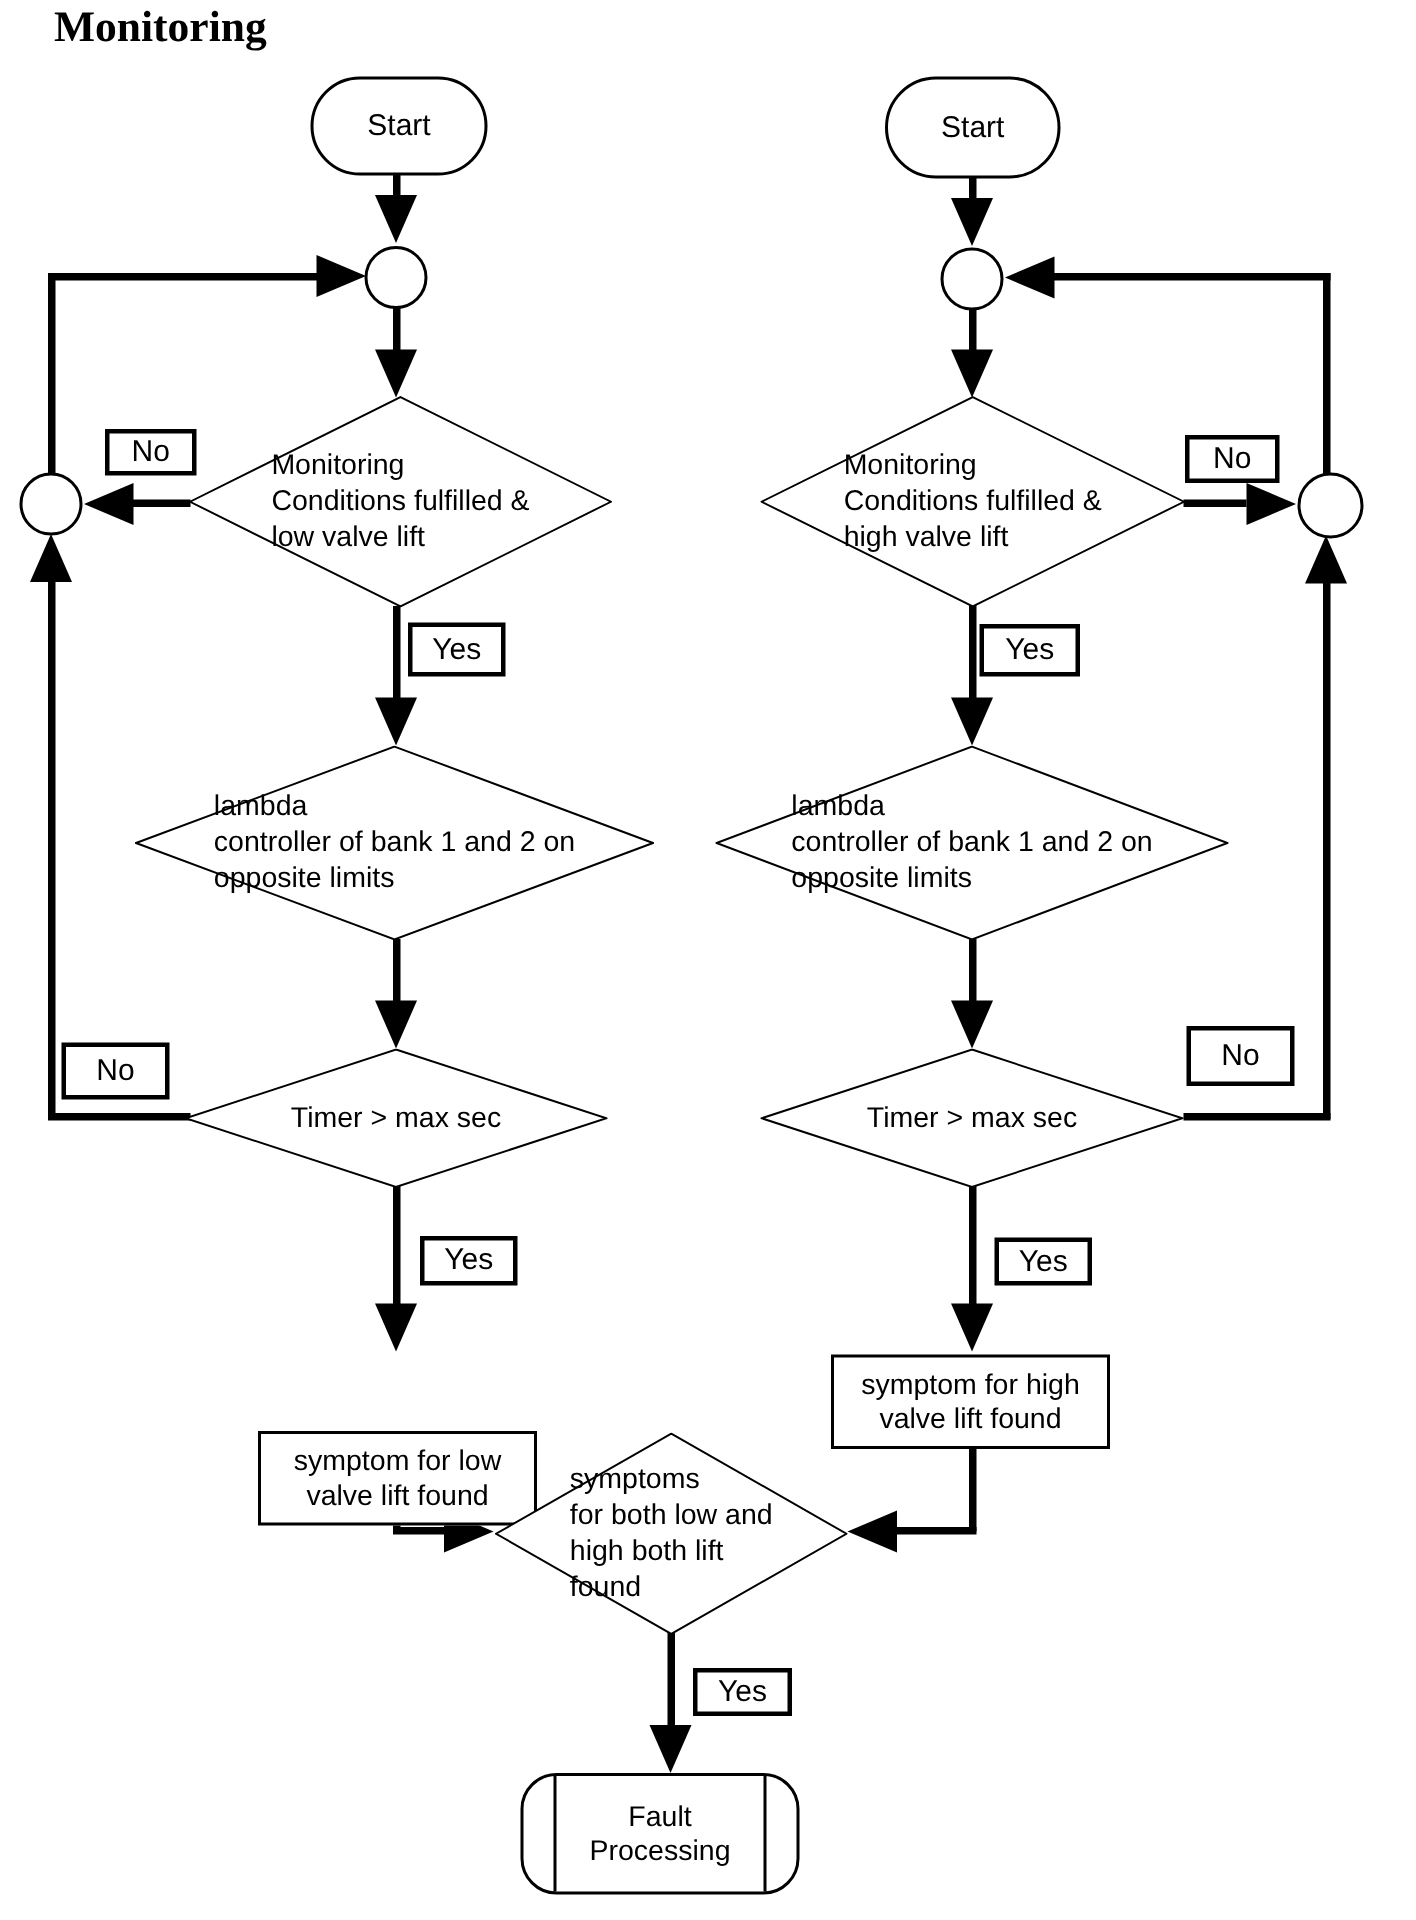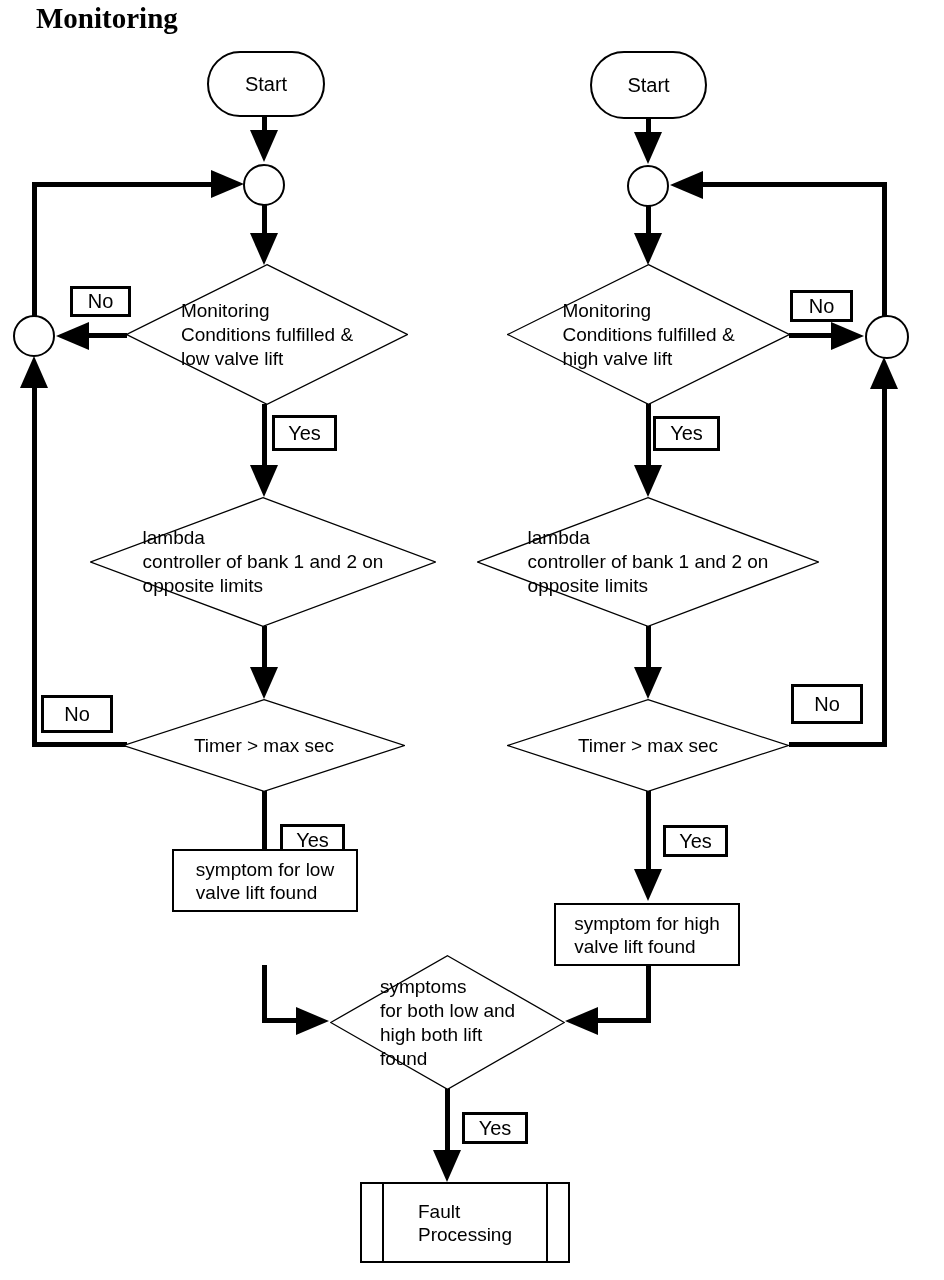--- a/index.html
+++ b/index.html
@@ -15,21 +15,21 @@
   .fl { position:absolute; background:#000; }
   
   .arr { position:absolute; width:0; height:0; }
   .arr.down  { border-left:14px solid transparent; border-right:14px solid transparent; border-top:32px solid #000; }
   .arr.up    { border-left:14px solid transparent; border-right:14px solid transparent; border-bottom:32px solid #000; }
   .arr.right { border-top:14px solid transparent; border-bottom:14px solid transparent; border-left:33px solid #000; }
   .arr.left  { border-top:14px solid transparent; border-bottom:14px solid transparent; border-right:33px solid #000; }
   
   .node {
     position:absolute; display:flex; align-items:center; justify-content:center;
-    background:#fff; font-size:19px; line-height:23px;
+    text-align:center; background:#fff; font-size:19px; line-height:23px;
     white-space:pre-line; box-sizing:border-box;
   }
   .stadium  { border:2px solid #000; border-radius:34px; font-size:20px; }
   .circle   { border:2px solid #000; border-radius:50%; }
   .procrect { border:2px solid #000; }
   .labelbox { border:3px solid #000; font-size:20px; }
   .diamond  { position:absolute; }
   .diamond svg { position:absolute; left:0; top:0; }
   .dtext {
     position:absolute; left:0; top:0; right:0; bottom:0;
@@ -143,21 +143,21 @@
     <svg width="282" height="93" viewBox="0 0 282 93">
       <polygon points="141,0.7 281.3,46.5 141,92.3 0.7,46.5" fill="#ffffff" stroke="#000000" stroke-width="1.3"></polygon>
     </svg>
     <div class="dtext">Timer &gt; max sec</div>
   </div>
 
   <div class="node labelbox" style="left:41px; top:695px; width:72px; height:38px;">No</div>
 
   <div class="node labelbox" style="left:280px; top:824px; width:65px; height:33px;">Yes</div>
 
-  <div class="node procrect" style="left:172px; top:849px; width:186px; height:63px;">symptom for low
+  <div class="node procrect" style="left:172px; top:954px; width:186px; height:63px;">symptom for low
 valve lift found</div>
 
   <div class="node stadium" style="left:590px; top:51px; width:117px; height:68px;">Start</div>
 
   <div class="node circle" style="left:627px; top:165px; width:42px; height:42px;"></div>
 
   <div class="node circle" style="left:865px; top:315px; width:44px; height:44px;"></div>
 
   <div class="diamond" style="left:507px; top:264px; width:283px; height:141px;">
     <svg width="283" height="141" viewBox="0 0 283 141">
@@ -200,20 +200,20 @@
       <polygon points="117.5,0.7 234.3,67.5 117.5,134.3 0.7,67.5" fill="#ffffff" stroke="#000000" stroke-width="1.3"></polygon>
     </svg>
     <div class="dtext">symptoms
 for both low and
 high both lift
 found</div>
   </div>
 
   <div class="node labelbox" style="left:462px; top:1112px; width:66px; height:32px;">Yes</div>
 
-  <div class="node fault" style="left:360px; top:1182px; width:210px; height:81px;">
+  <div class="node fault" style="left:347px; top:1182px; width:186px; height:81px;border-radius:24px;">
     <div class="bar l"></div>
     <div class="bar r"></div>
     <span>Fault
 Processing</span>
   </div>
 
 </div>
 
 </body></html>

